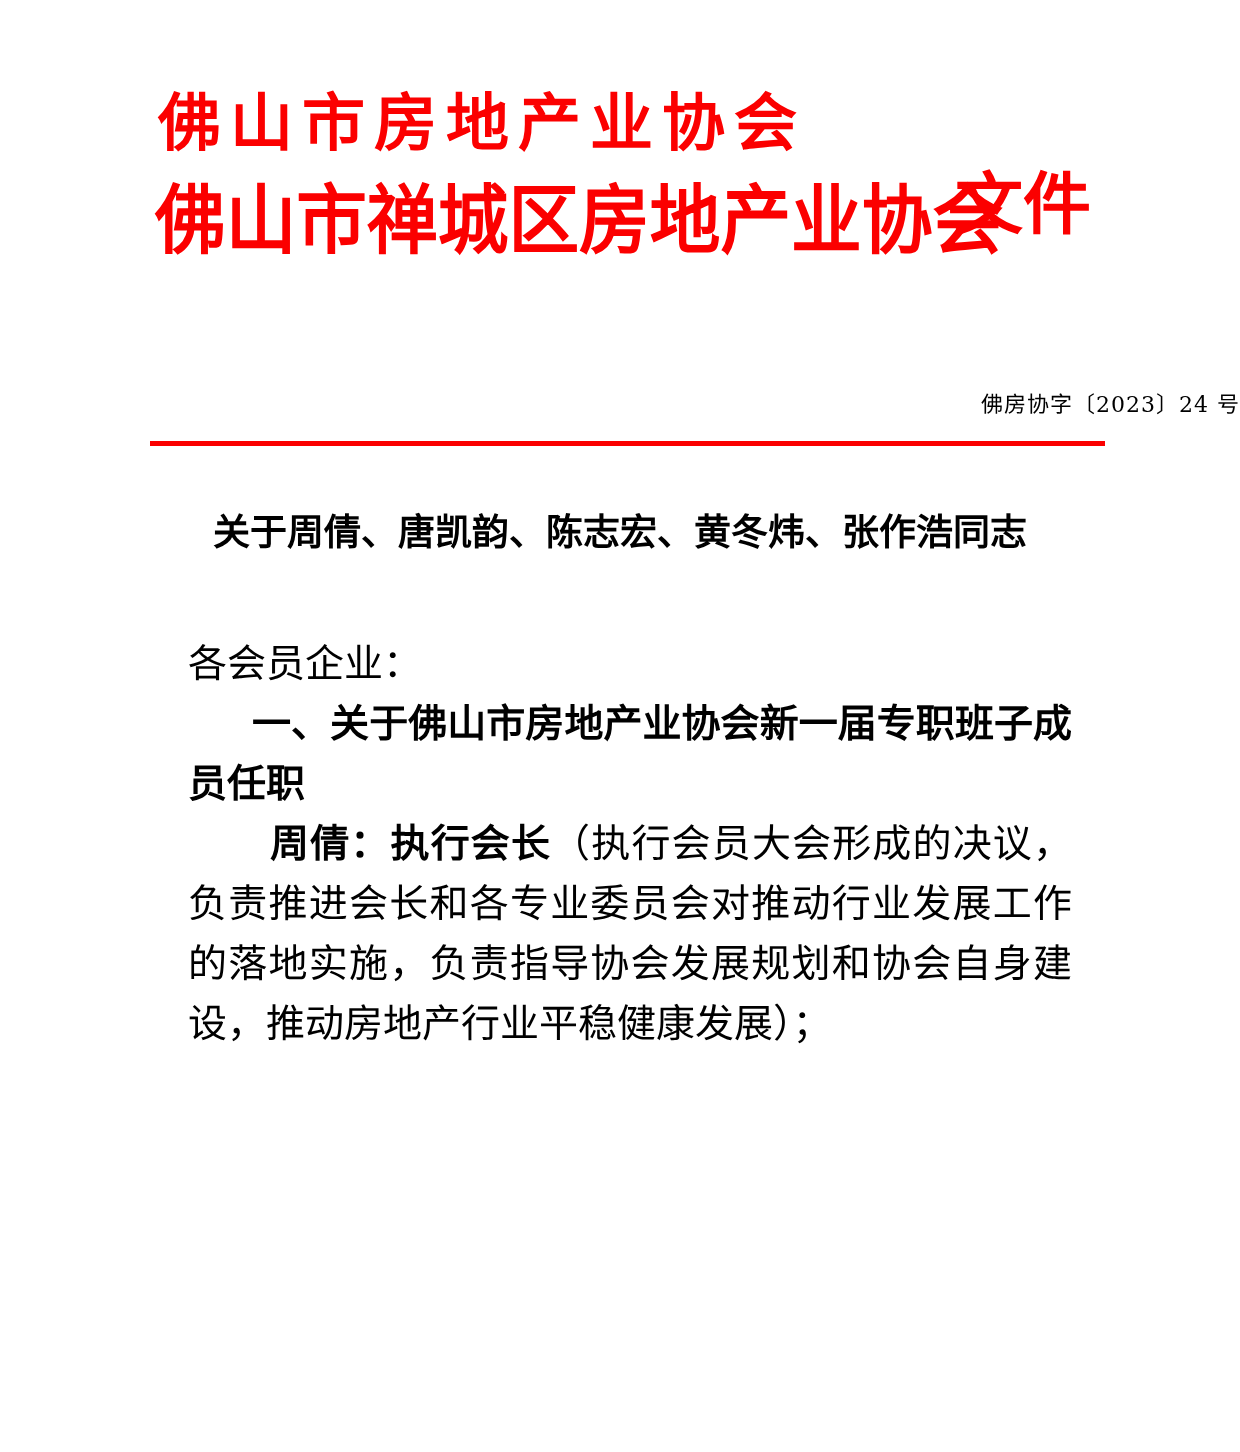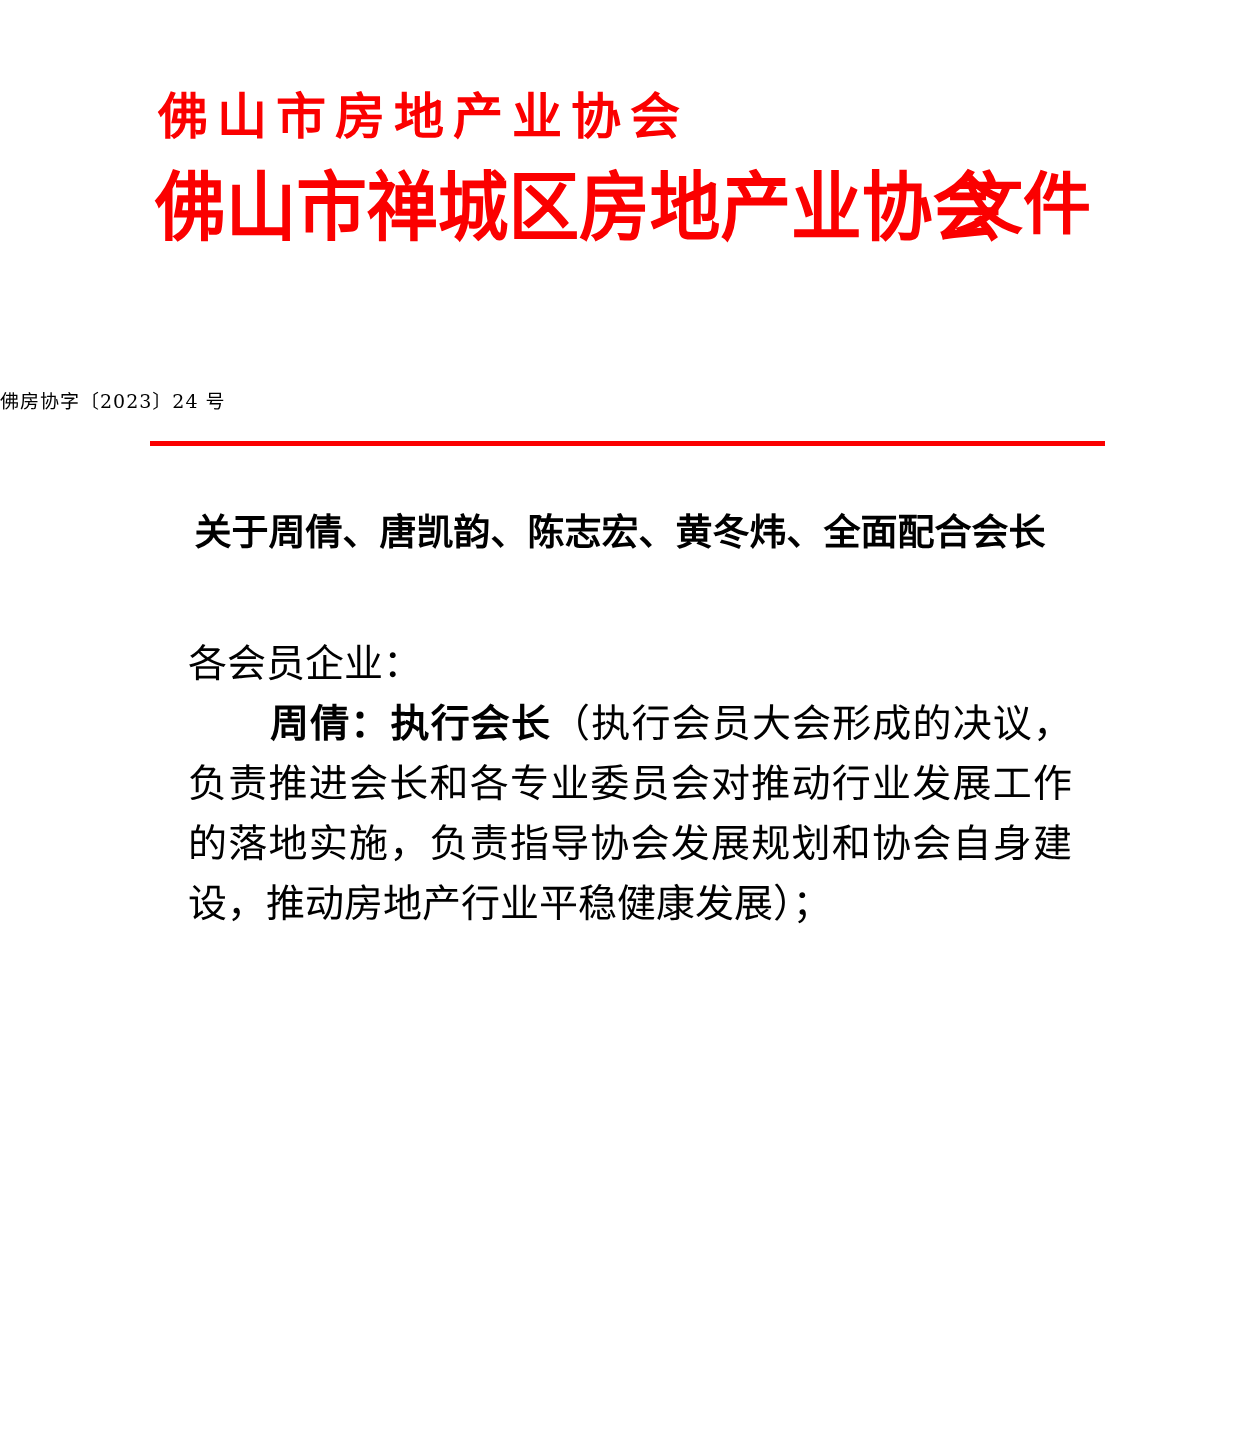--- a/index.html
+++ b/index.html
@@ -32,21 +32,21 @@
     width: 800px;
   }
   .org-line {
     color: #fb0000;
     font-family: "DejaVu Serif", "Liberation Serif", serif;
     font-weight: bold;
     white-space: nowrap;
     line-height: 1.0;
   }
   .org-line-1 {
-    font-size: 50px;
+    font-size: 63px;
     letter-spacing: 9px;
     padding-left: 3px;
   }
   .org-line-2 {
     font-size: 76px;
     letter-spacing: 0px;
     margin-top: 28px;
     transform: scaleX(0.93);
     transform-origin: left center;
   }
@@ -62,22 +62,22 @@
     letter-spacing: 0px;
     white-space: nowrap;
   }
 
   
   .doc-number {
     position: absolute;
     left: 0;
     top: 386px;
     width: 1240px;
-    text-align: left;
-    font-size: 19px;
+    text-align: right;
+    font-size: 22px;
     letter-spacing: 1px;
     font-family: "DejaVu Serif", "Liberation Serif", serif;
   }
 
   
   .red-rule {
     position: absolute;
     left: 150px;
     top: 441px;
     width: 955px;
@@ -139,28 +139,29 @@
     <div class="org-line org-line-2">佛山市禅城区房地产业协会</div>
   </div>
   <div class="masthead-doctype">文件</div>
 </div>
 
 <div class="doc-number">佛房协字〔2023〕24 号</div>
 
 <div class="red-rule"></div>
 
 <div class="doc-title">
-  <span class="tline">关于周倩、唐凯韵、陈志宏、黄冬炜、全面配合会长</span>
+  <span class="tline">关于周倩、唐凯韵、陈志宏、黄冬炜、张作浩同志</span>
 </div>
 
 <div class="body-text">
 
   <p class="para">各会员企业：</p>
 
 
+  <p class="para heading">一、关于佛山市房地产业协会新一届专职班子成员任职</p>
 
   <p class="para indent">
     <span class="role-name">周倩：执行会长</span><span>（执行会员大会形成的决议，负责推进会长和各专业委员会对推动行业发展工作的落地实施，负责指导协会发展规划和协会自身建设，推动房地产行业平稳健康发展）；</span>
   </p>
 
 
 
 </div>
 
 </body></html>

